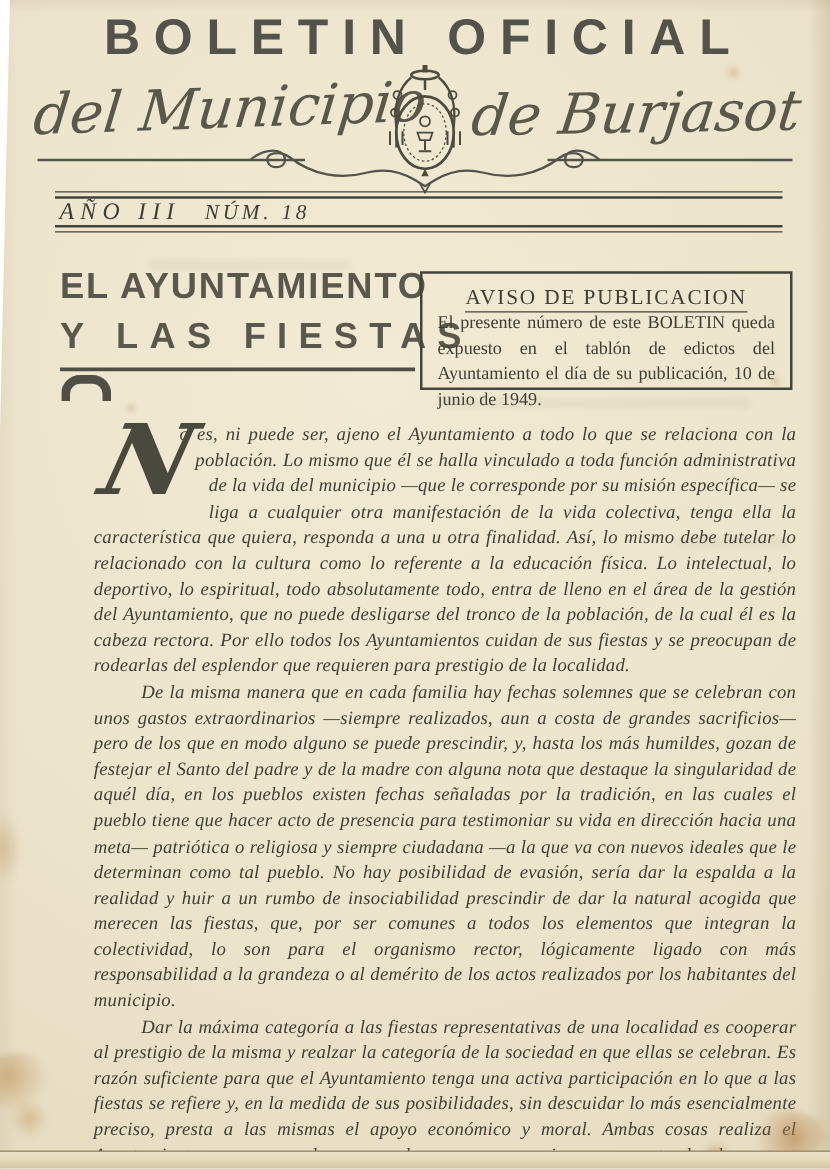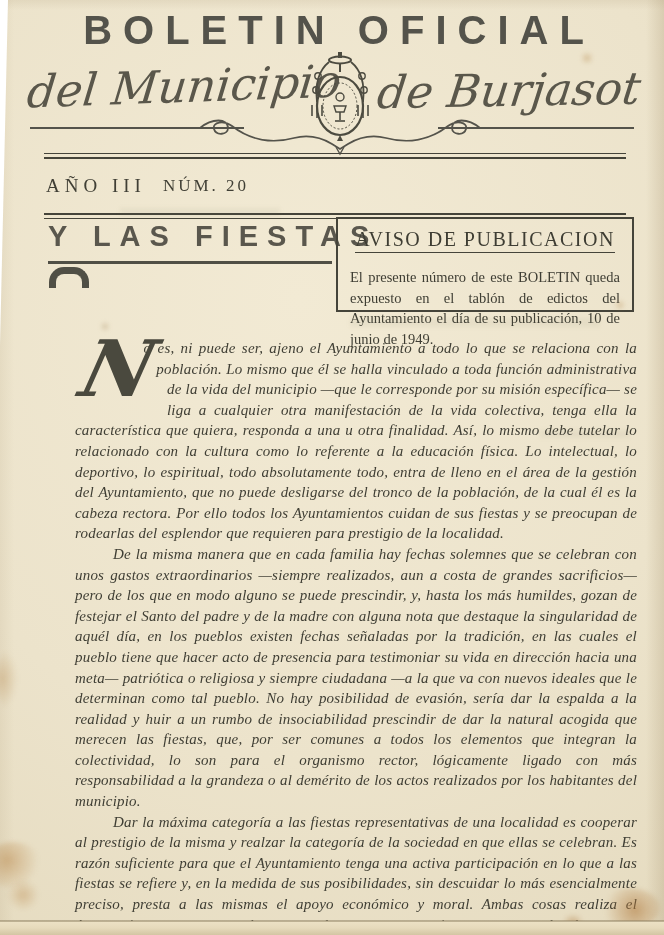--- a/index.html
+++ b/index.html
@@ -32,21 +32,21 @@
   }
   .script-left{position:absolute;left:28px;top:60px;font-size:45px;transform:skewX(-8deg) rotate(-2deg);}
   .script-right{position:absolute;right:24px;top:64px;font-size:45px;transform:skewX(-8deg) rotate(-1deg);}
   .emblem{position:absolute;left:297px;top:50px;width:86px;height:100px;}
   .rule-left,.rule-right{position:absolute;top:127px;height:2px;background:#54534b;}
   .rule-left{left:30px;width:214px;}
   .rule-right{left:438px;width:196px;}
   .flourish{position:absolute;left:198px;top:114px;width:284px;height:46px;}
   
   .issue-bar{
-    position:absolute;left:44px;top:153px;width:582px;height:66px;
+    position:absolute;left:44px;top:153px;width:582px;height:33px;font-style:italic;
   }
   .ib-line{position:absolute;left:0;right:0;background:#45443a;}
   .ib-t1{top:0;height:1px;}
   .ib-t2{top:4px;height:2px;}
   .ib-b1{bottom:4px;height:2px;}
   .ib-b2{bottom:0;height:1px;}
   .ib-row{
     position:absolute;left:0;right:0;top:6px;bottom:6px;display:flex;align-items:center;
     font-family:"Liberation Serif", serif;color:#403f35;
   }
@@ -63,21 +63,21 @@
   .headline-arc{
     margin-top:3px;margin-left:1px;width:26px;height:14px;
     border:7px solid #504f45;border-bottom:none;border-radius:15px 15px 0 0;
   }
   
   .notice{
     position:absolute;left:336px;top:217px;width:270px;height:74px;
     border:2px solid #45443a;padding:9px 12px 8px 12px;
     font-family:"Liberation Serif", serif;color:#3e3d33;
   }
-  .notice-heading{text-align:center;font-size:20px;letter-spacing:1.5px;margin-bottom:16px;}
+  .notice-heading{text-align:center;font-size:17px;letter-spacing:1.5px;margin-bottom:0;}
   .notice-heading span{border-bottom:1.5px solid #45443a;padding-bottom:2px;}
   .notice-body{font-size:14.5px;line-height:1.42;text-align:justify;}
   
   .copy{
     position:absolute;left:75px;top:338px;width:562px;
     font-family:"Liberation Serif", serif;font-style:italic;
     font-size:15px;line-height:20.6px;color:#3f3e34;
     text-align:justify;letter-spacing:.2px;
   }
   .copy p{margin:0;}
@@ -166,27 +166,28 @@
   <svg class="flourish" viewBox="0 0 284 46" fill="none" stroke="#54534b" stroke-width="1.8">
     <path d="M2 14 C14 4 30 4 30 14 C30 21 18 22 16 15 C14 8 26 6 34 12 C52 26 74 30 96 24 C112 20 124 24 134 30 L142 35 L150 30 C160 24 172 20 188 24 C210 30 232 26 250 12 C258 6 270 8 268 15 C266 22 254 21 254 14 C254 4 270 4 282 14"></path>
     <path d="M138 33 l4 7 l4 -7" stroke-width="1.4"></path>
   </svg>
 
   <div class="issue-bar">
     <div class="ib-line ib-t1"></div>
     <div class="ib-line ib-t2"></div>
     <div class="ib-row">
       <div class="ib-cell ib-year">AÑO III</div>
-      <div class="ib-cell ib-num">NÚM. 20</div>
+      <div class="ib-cell ib-num">NÚM. 18</div>
     </div>
     <div class="ib-line ib-b1"></div>
     <div class="ib-line ib-b2"></div>
   </div>
 
   <div class="headline">
+    <div class="l1">EL AYUNTAMIENTO</div>
     <div class="l2">Y LAS FIESTAS</div>
     <div class="headline-rule"></div>
     <div class="headline-arc"></div>
   </div>
 
   <div class="notice">
     <div class="notice-heading">
       <span>AVISO DE PUBLICACION</span>
     </div>
     <div class="notice-body">El presente número de este BOLETIN queda expuesto en el tablón de edictos del Ayuntamiento el día de su publicación, 10 de junio de 1949.</div>

